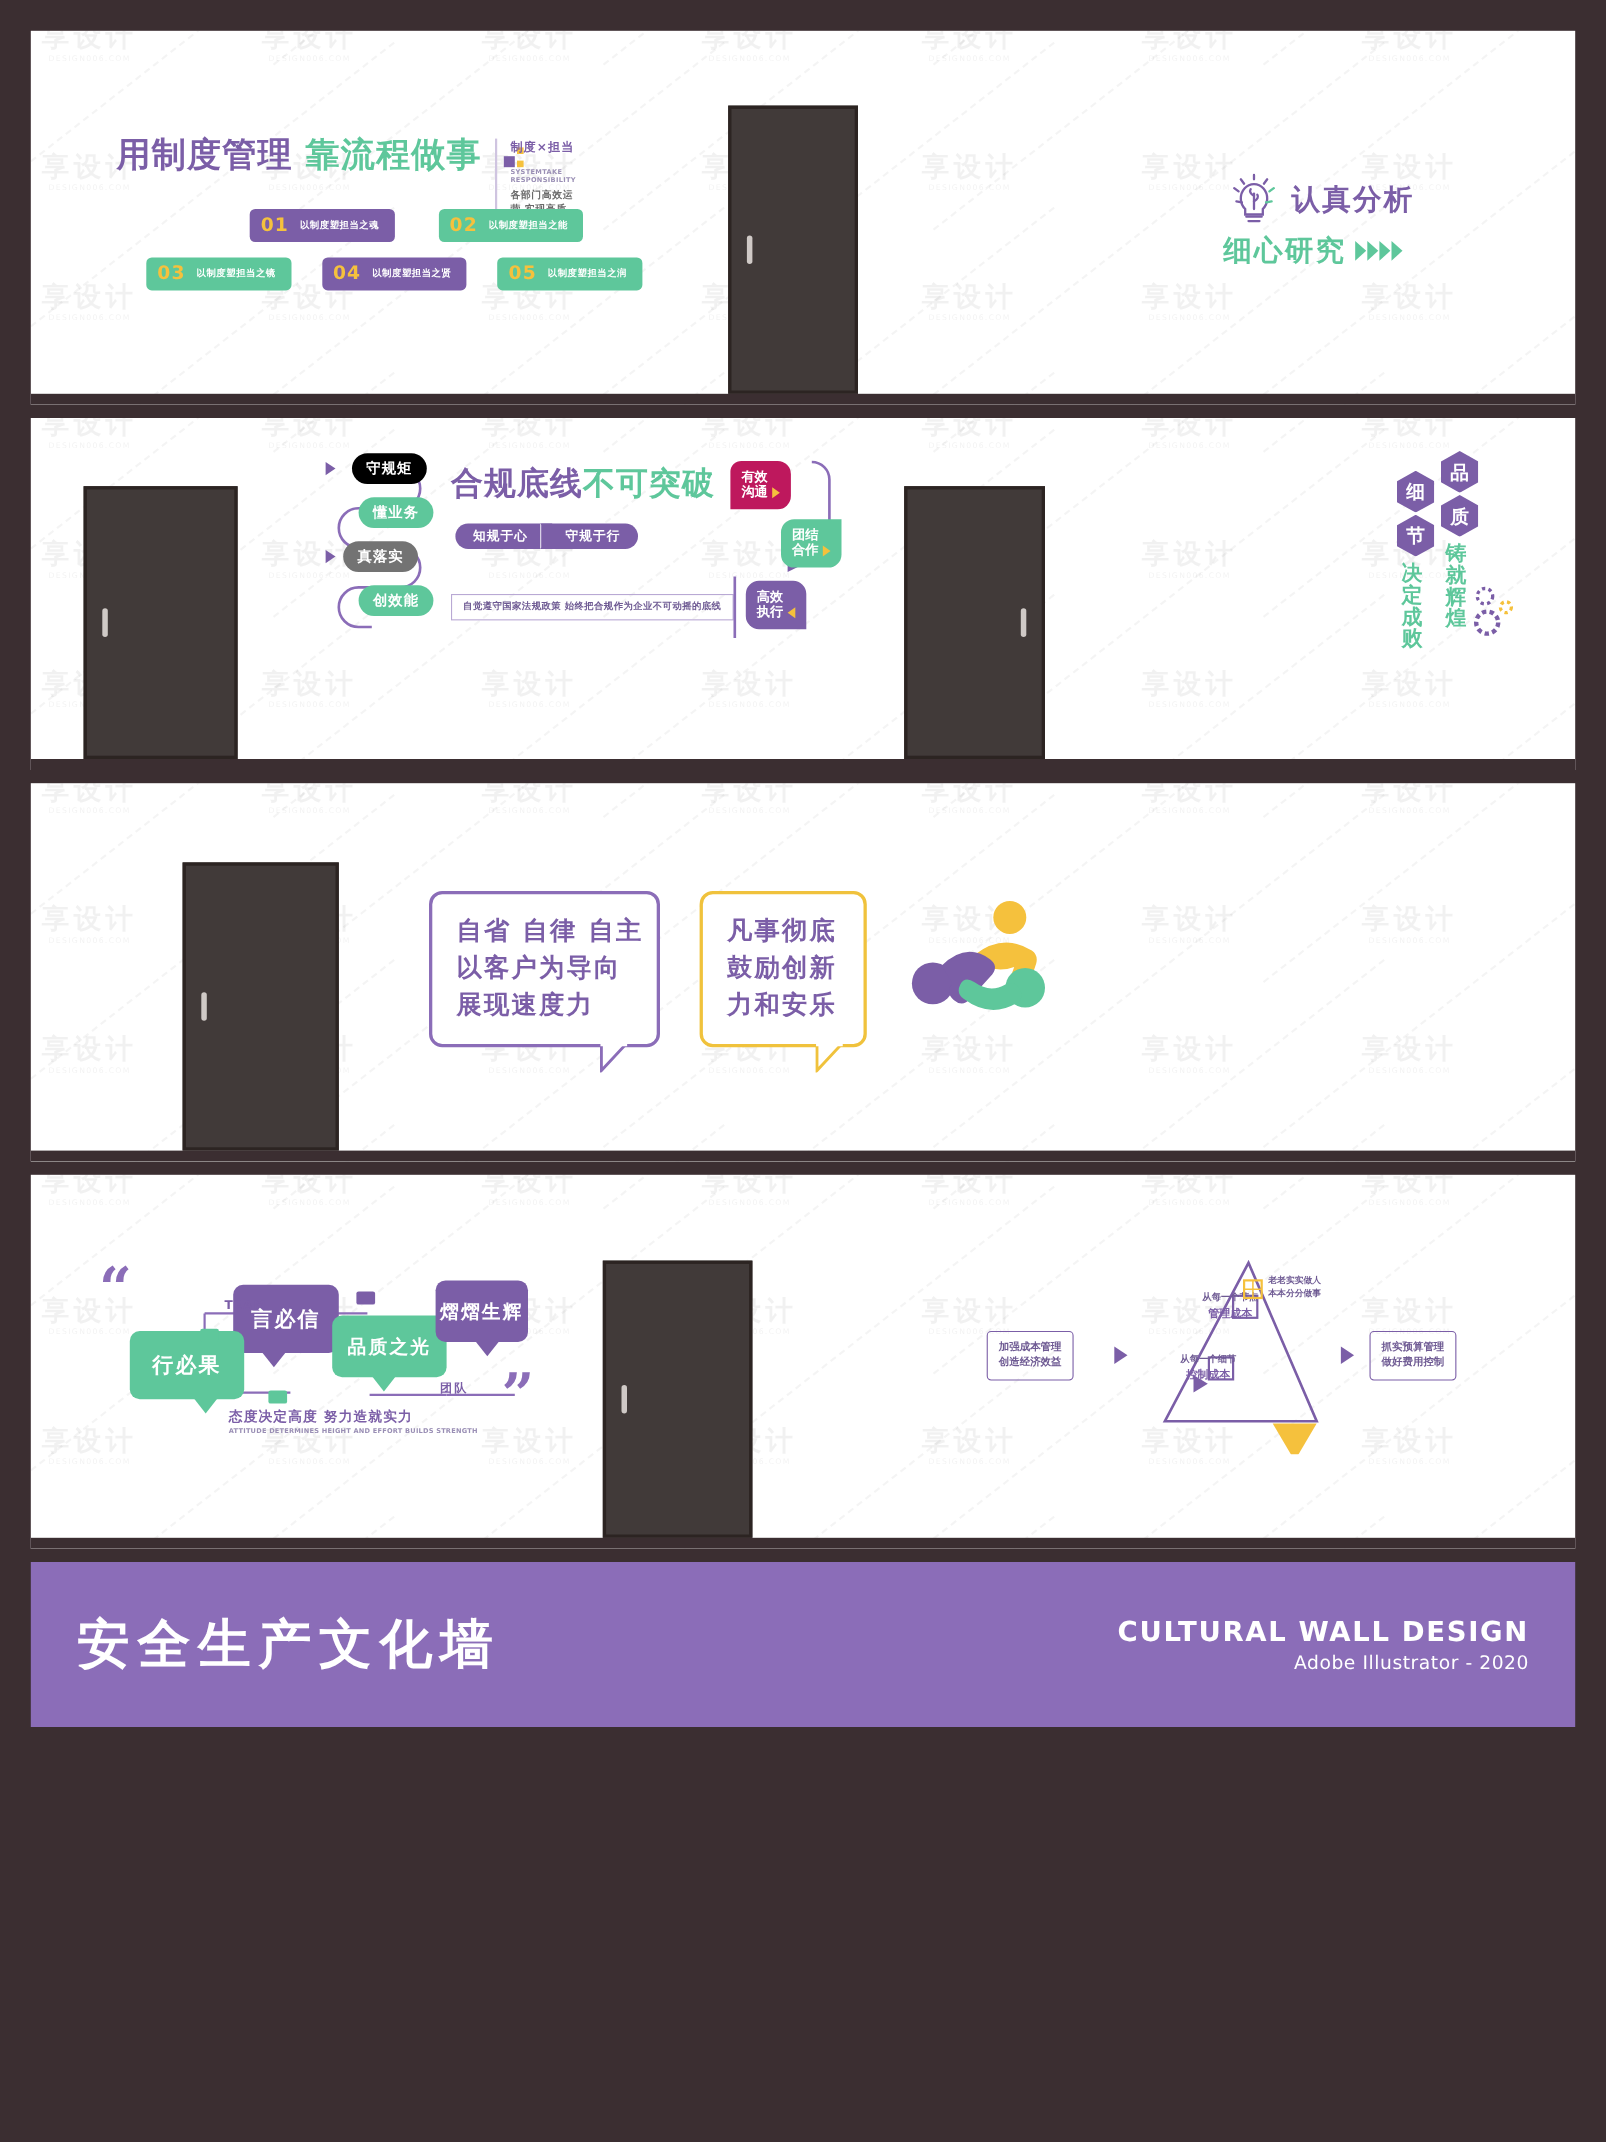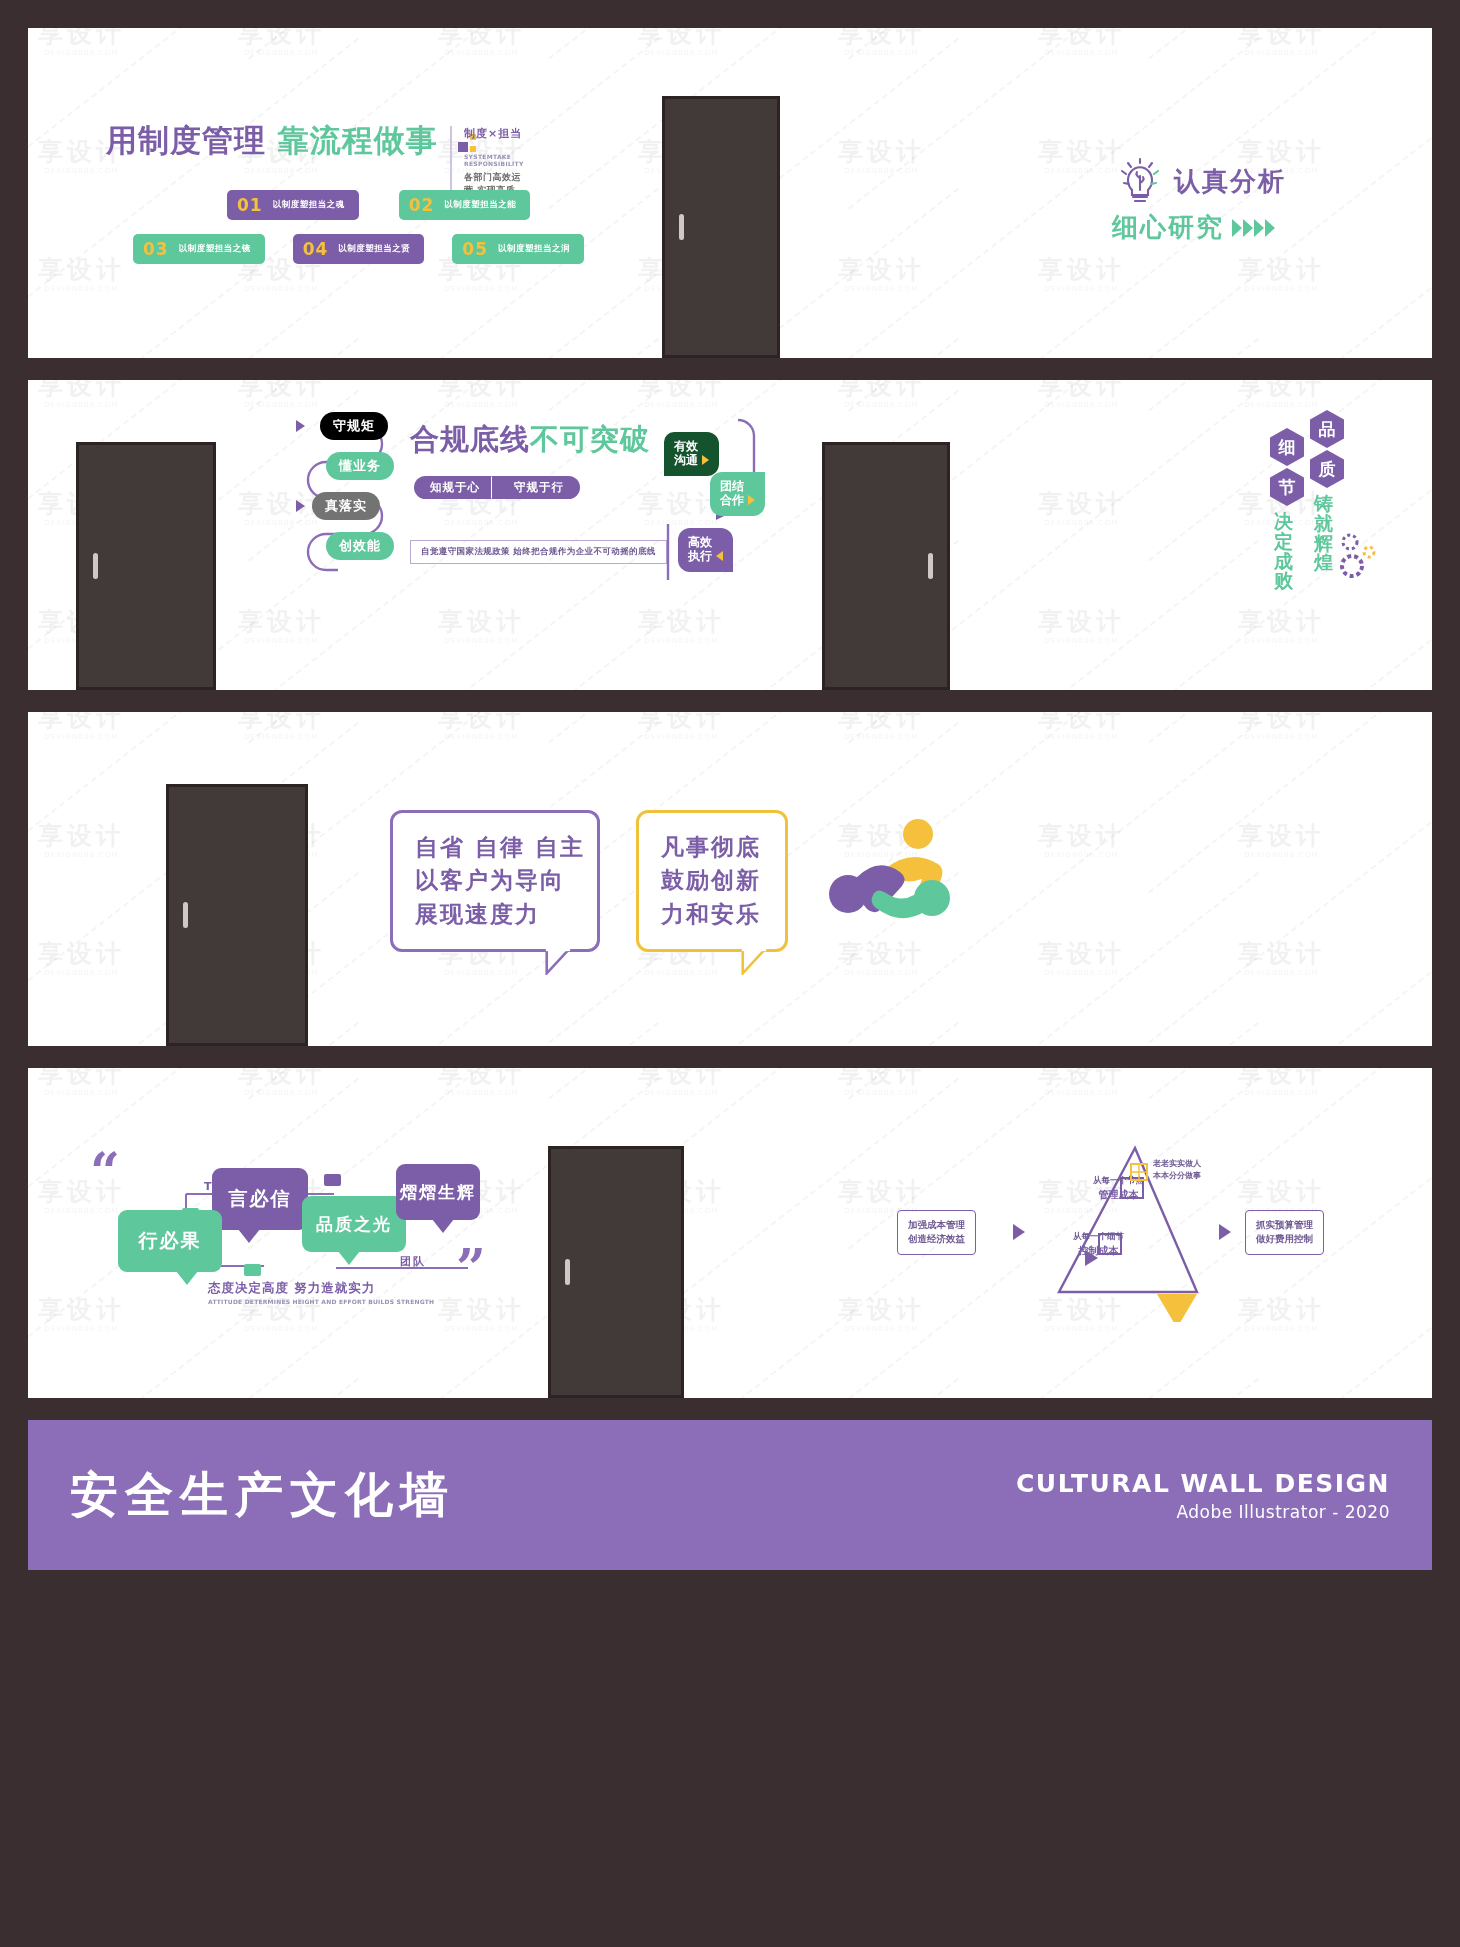--- a/index.html
+++ b/index.html
@@ -374,21 +374,21 @@
       </div>
     </div>
     <div class="p2-note">自觉遵守国家法规政策 始终把合规作为企业不可动摇的底线</div>
 
     <div class="flowbox">
       <svg width="130" height="176" style="position:absolute;left:0;top:0">
         <path d="M74 4 a16 16 0 0 1 16 16 v60 a16 16 0 0 1 -16 16 h-22" fill="none" stroke="#8b6db8" stroke-width="2.4"></path>
         <path d="M4 108 v56" fill="none" stroke="#8b6db8" stroke-width="2.4"></path>
         <path d="M52 92 l0 12 l12 -6 z" fill="#7b5ea7"></path>
       </svg>
-    <div class="fb" style="left: 0px; top: 16px; border-radius: 10px 12px 12px 0px; background: #14532d;">
+    <div class="fb" style="left: 0px; top: 3px; border-radius: 10px 12px 12px 0px; background: #be185d;">
           <div>有效</div>
           <div>沟通<span class="ar" style="margin-left: 4px;"></span></div>
         </div>
         <div class="fb" style="left: 46px; top: 56px; border-radius: 12px 0px 12px 12px; background: rgb(94, 199, 155);">
           <div>团结</div>
           <div>合作<span class="ar" style="margin-left: 4px;"></span></div>
         </div>
         <div class="fb" style="left: 14px; top: 112px; border-radius: 12px 12px 0px; background: rgb(123, 94, 167);">
           <div>高效</div>
           <div>执行<span class="arl" style="margin-left: 4px;"></span></div>

